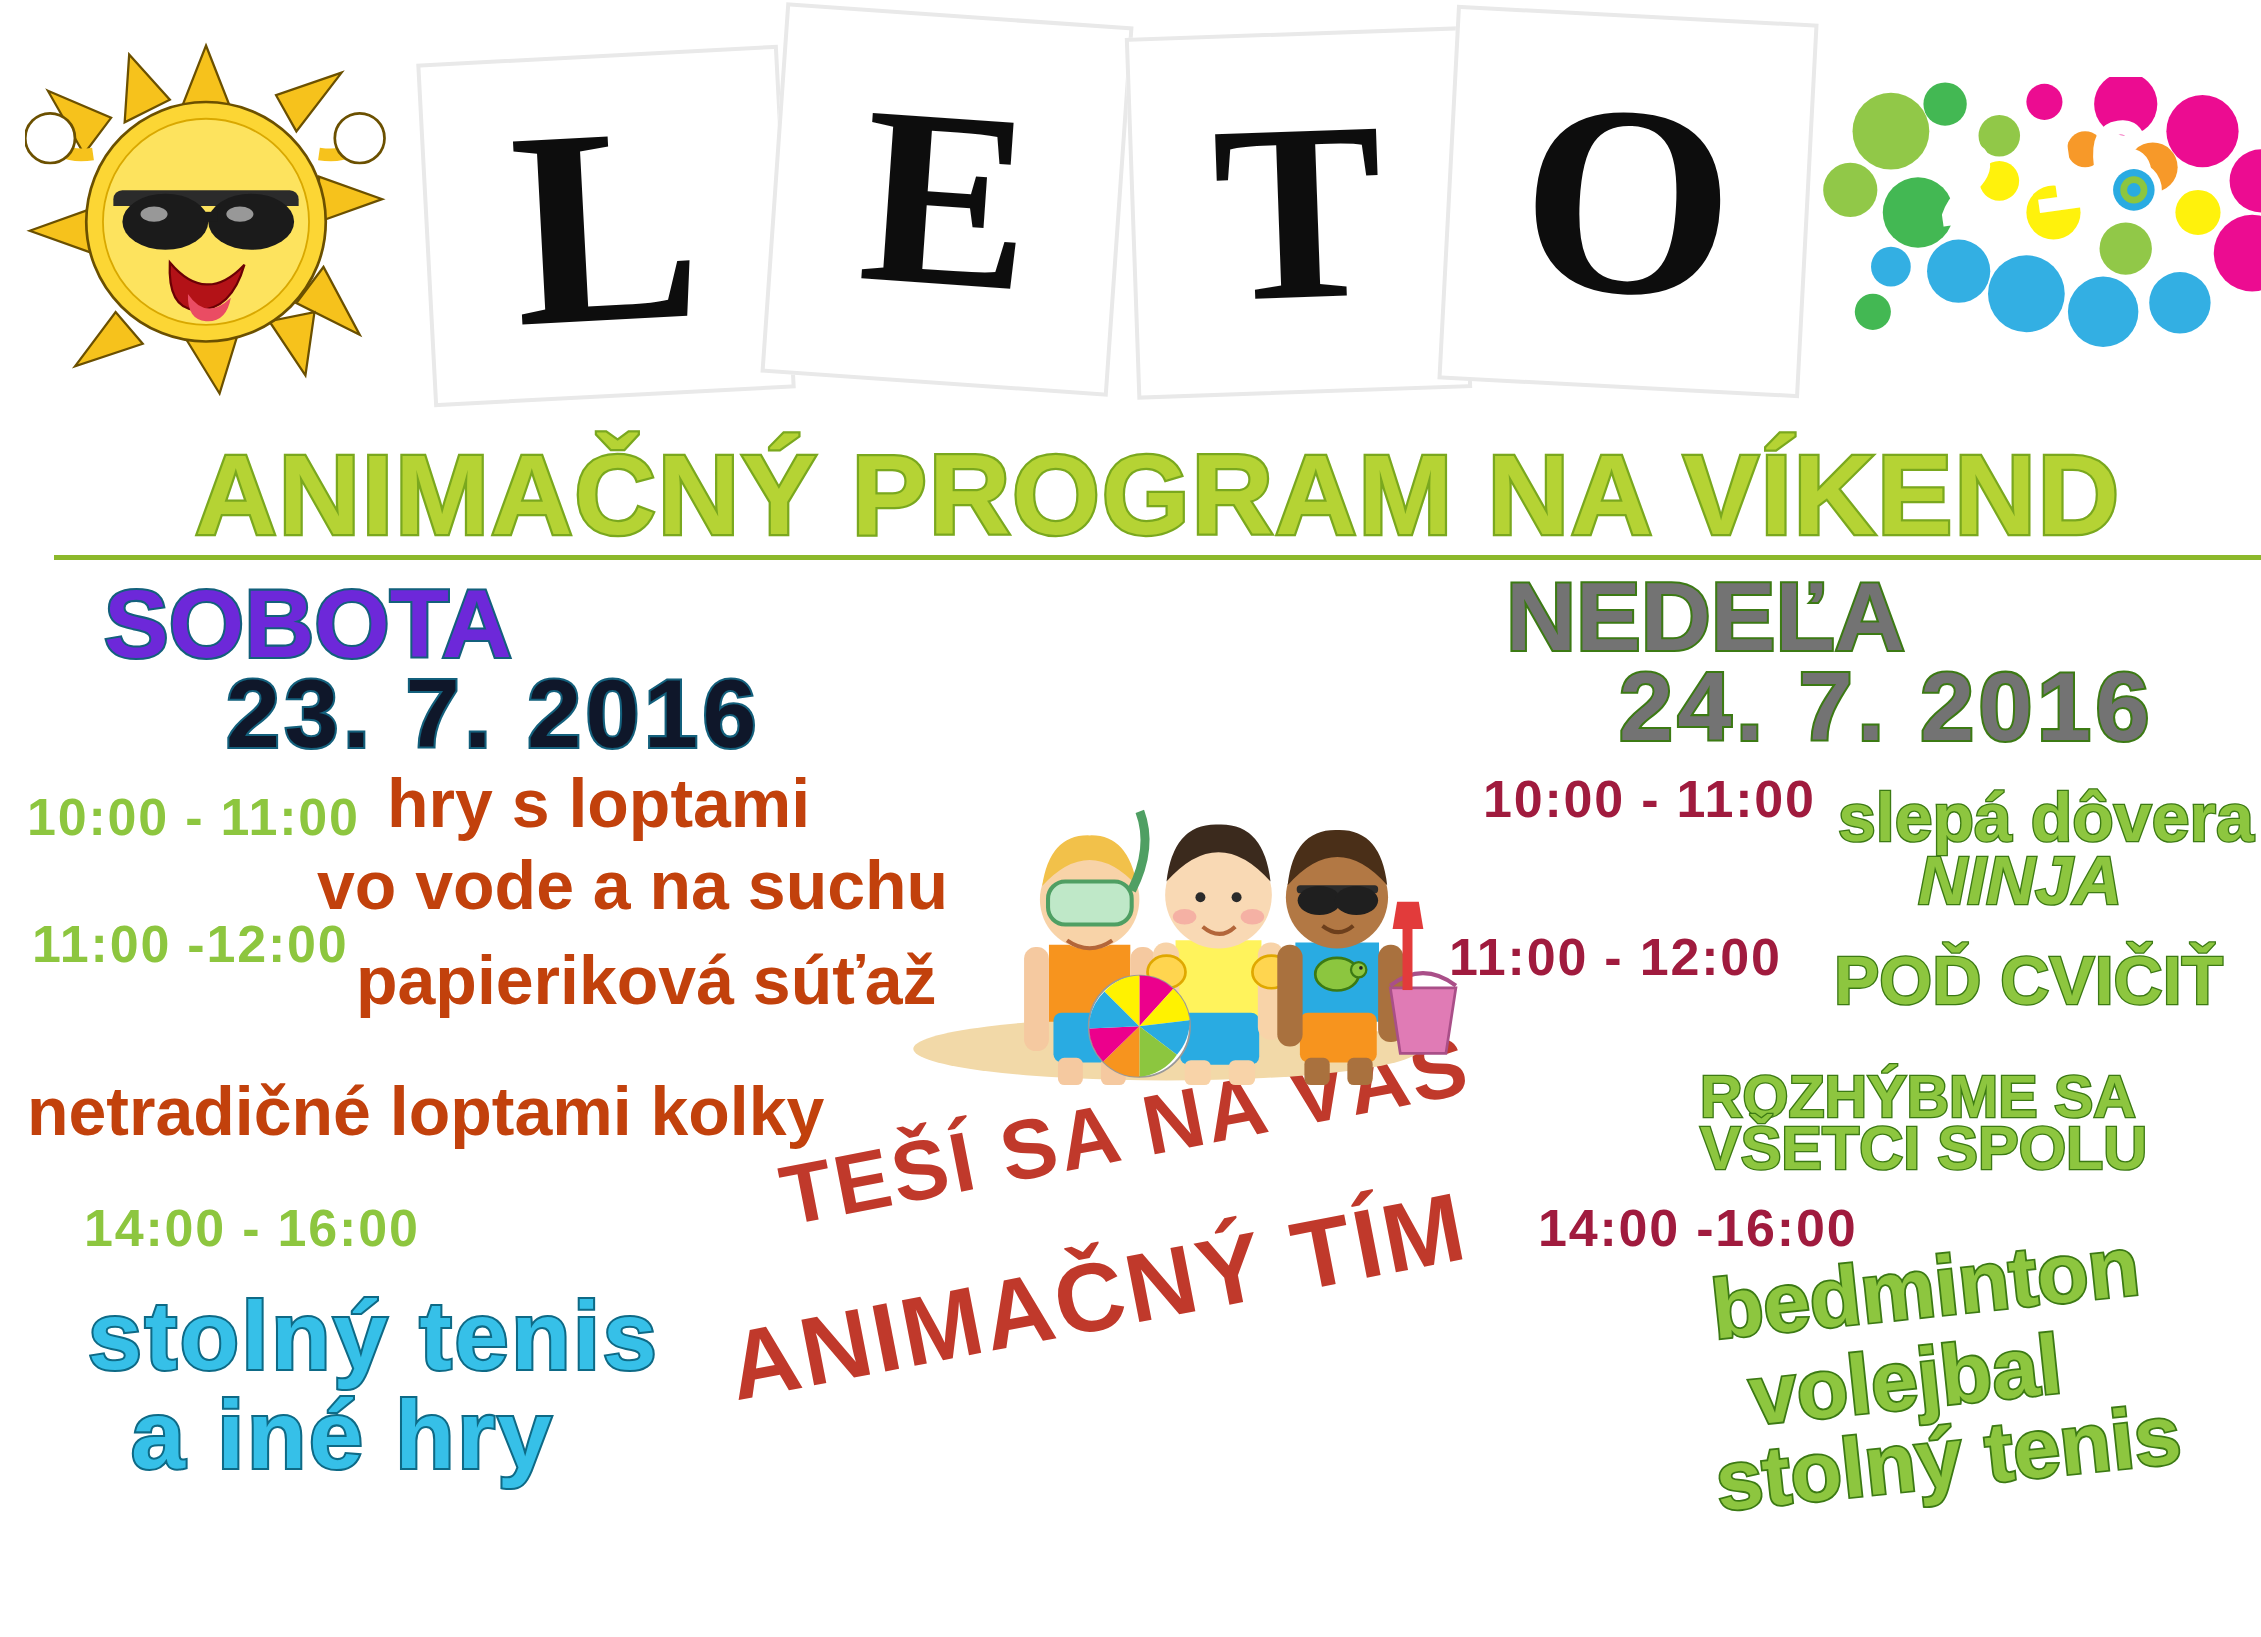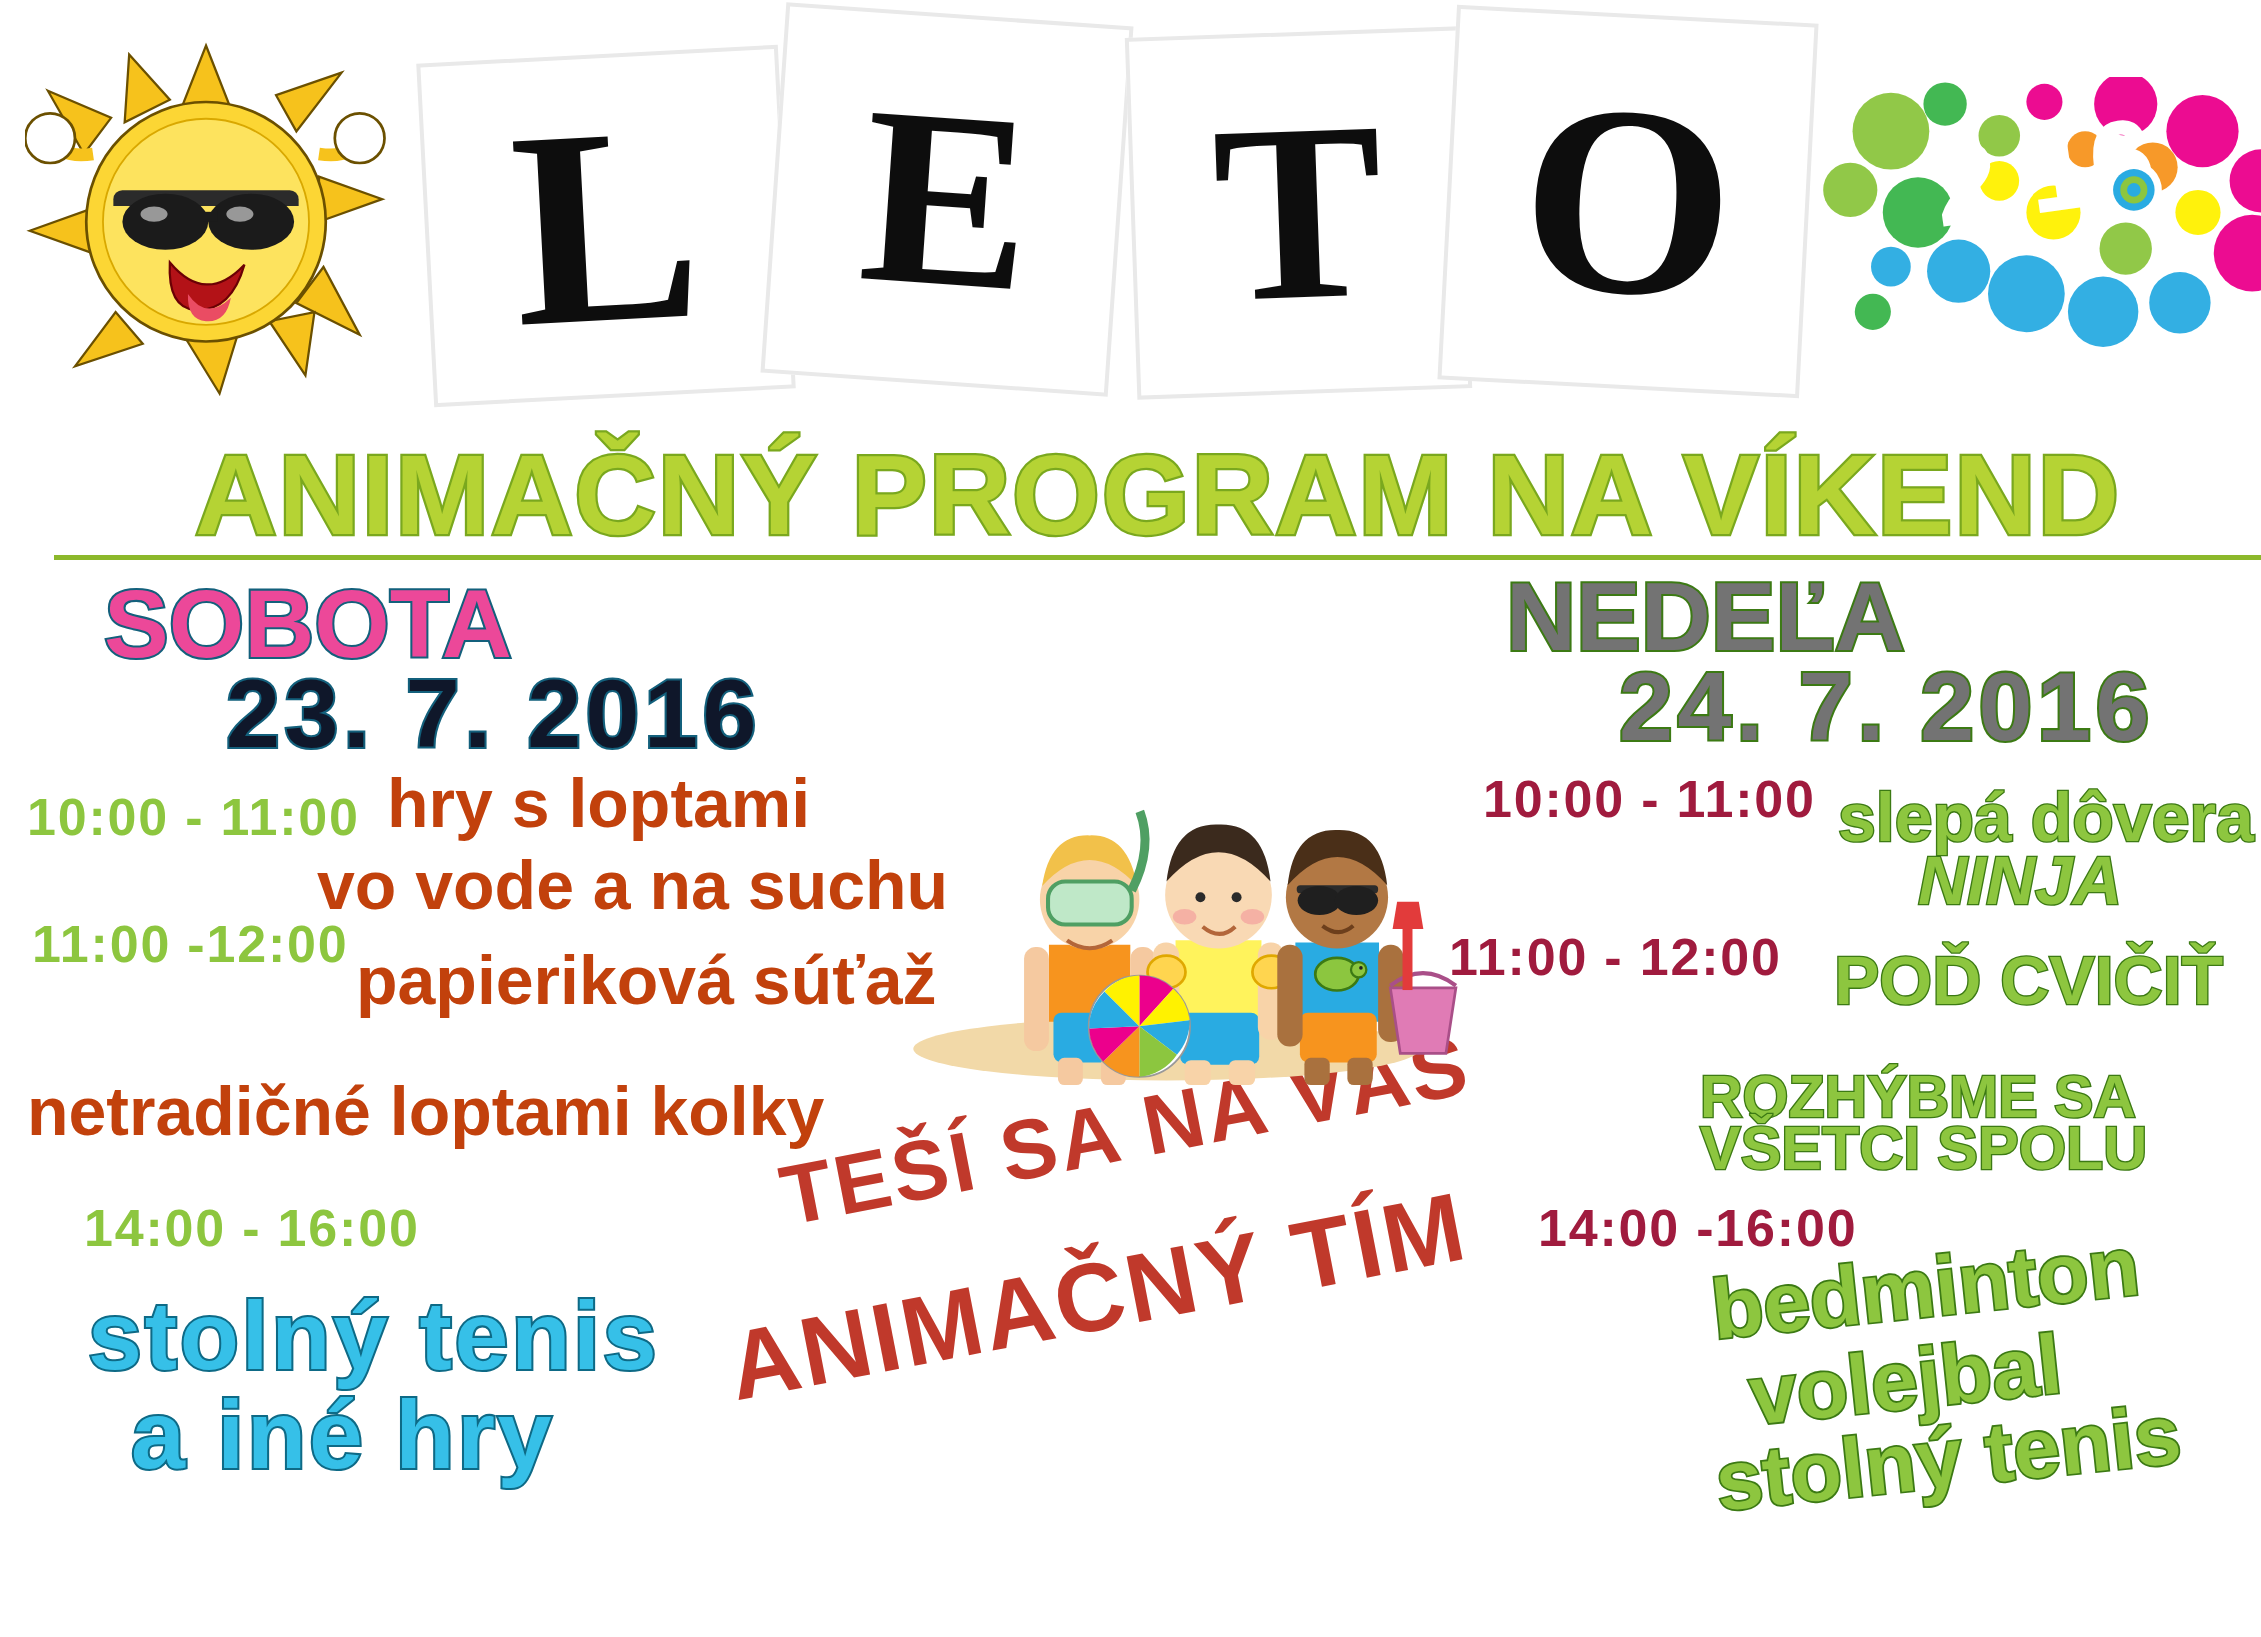--- a/index.html
+++ b/index.html
@@ -101,21 +101,21 @@
   
   .day {
     position: absolute;
     font-family: "Liberation Sans", sans-serif;
     font-weight: bold;
     white-space: nowrap;
   }
   .sat-name {
     left: 104px; top: 568px;
     font-size: 97px;
-    color: #ec4899;
+    color: #6d28d9;
     -webkit-text-stroke: 4.1px #13607c;
     paint-order: stroke fill;
   }
   .sat-date {
     left: 226px; top: 658px;
     font-size: 97px;
     color: #0f172a;
     -webkit-text-stroke: 4.1px #13607c;
     paint-order: stroke fill;
     letter-spacing: 4.5px;

